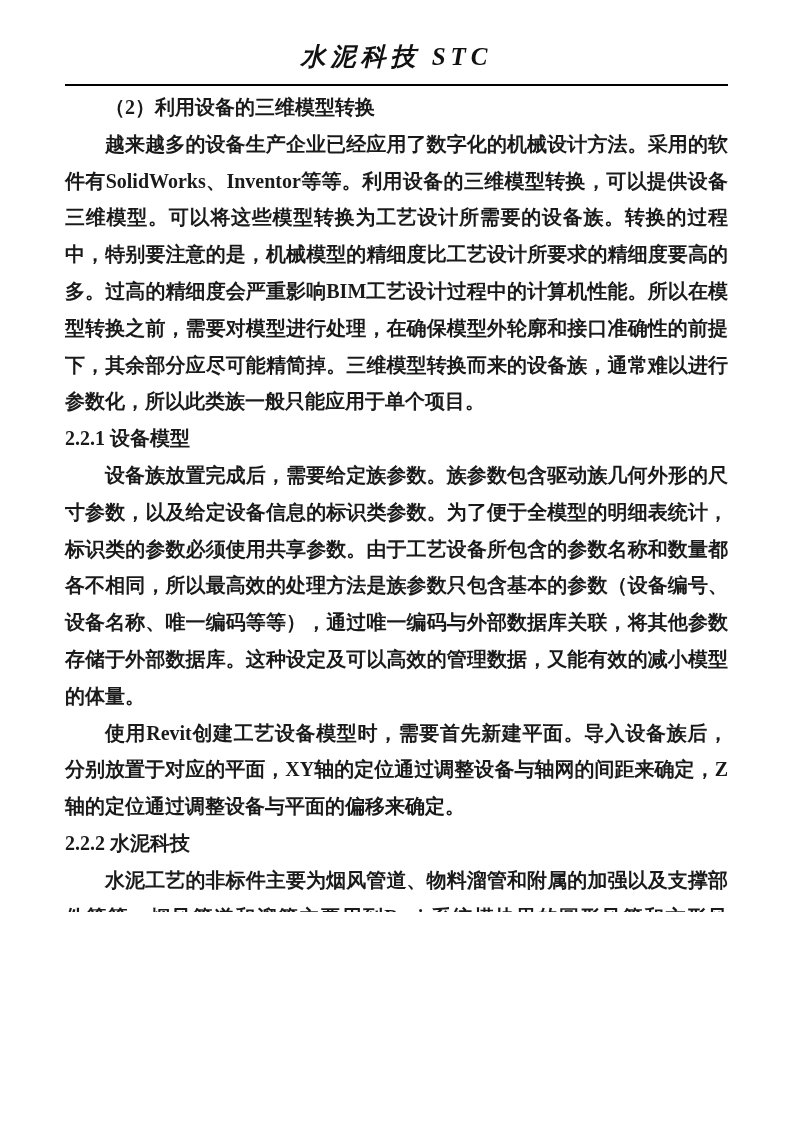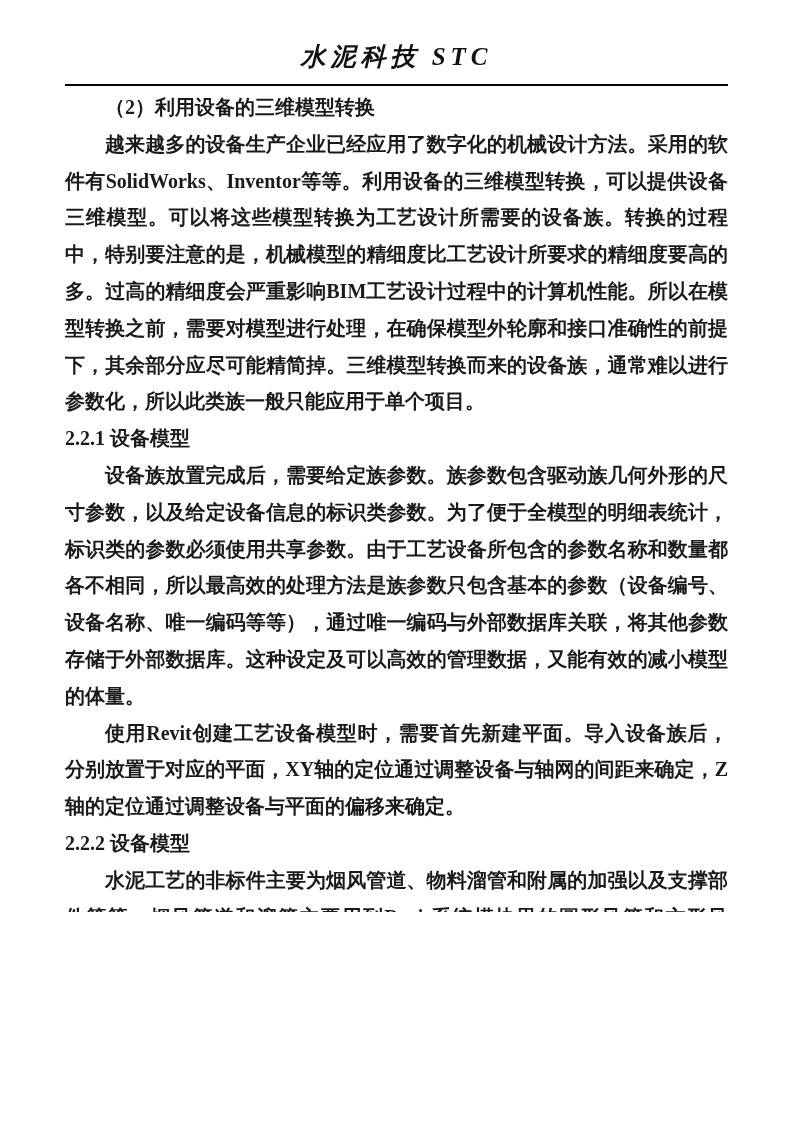--- a/index.html
+++ b/index.html
@@ -99,21 +99,21 @@
   <div class="journal-title">水泥科技 STC</div>
 
   <div class="header-rule"></div>
 
   <div class="content">
     <p class="para">（2）利用设备的三维模型转换</p>
     <p class="para">越来越多的设备生产企业已经应用了数字化的机械设计方法。采用的软件有SolidWorks、Inventor等等。利用设备的三维模型转换，可以提供设备三维模型。可以将这些模型转换为工艺设计所需要的设备族。转换的过程中，特别要注意的是，机械模型的精细度比工艺设计所要求的精细度要高的多。过高的精细度会严重影响BIM工艺设计过程中的计算机性能。所以在模型转换之前，需要对模型进行处理，在确保模型外轮廓和接口准确性的前提下，其余部分应尽可能精简掉。三维模型转换而来的设备族，通常难以进行参数化，所以此类族一般只能应用于单个项目。</p>
     <h3 class="h3">2.2.1 设备模型</h3>
     <p class="para">设备族放置完成后，需要给定族参数。族参数包含驱动族几何外形的尺寸参数，以及给定设备信息的标识类参数。为了便于全模型的明细表统计，标识类的参数必须使用共享参数。由于工艺设备所包含的参数名称和数量都各不相同，所以最高效的处理方法是族参数只包含基本的参数（设备编号、设备名称、唯一编码等等），通过唯一编码与外部数据库关联，将其他参数存储于外部数据库。这种设定及可以高效的管理数据，又能有效的减小模型的体量。</p>
     <p class="para">使用Revit创建工艺设备模型时，需要首先新建平面。导入设备族后，分别放置于对应的平面，XY轴的定位通过调整设备与轴网的间距来确定，Z轴的定位通过调整设备与平面的偏移来确定。</p>
-    <h3 class="h3">2.2.2 设备模型</h3>
+    <h3 class="h3">2.2.2 水泥科技</h3>
     <p class="para">水泥工艺的非标件主要为烟风管道、物料溜管和附属的加强以及支撑部件等等。烟风管道和溜管主要用到Revit系统模块里的圆形风管和方形风管，其他部件为特定开发的非标族。</p>
   </div>
 
   <div class="footer-rule"></div>
 
   <div class="page-number">3</div>
 
   <div class="issue-label">2023.No.3</div>
 
 </div>

